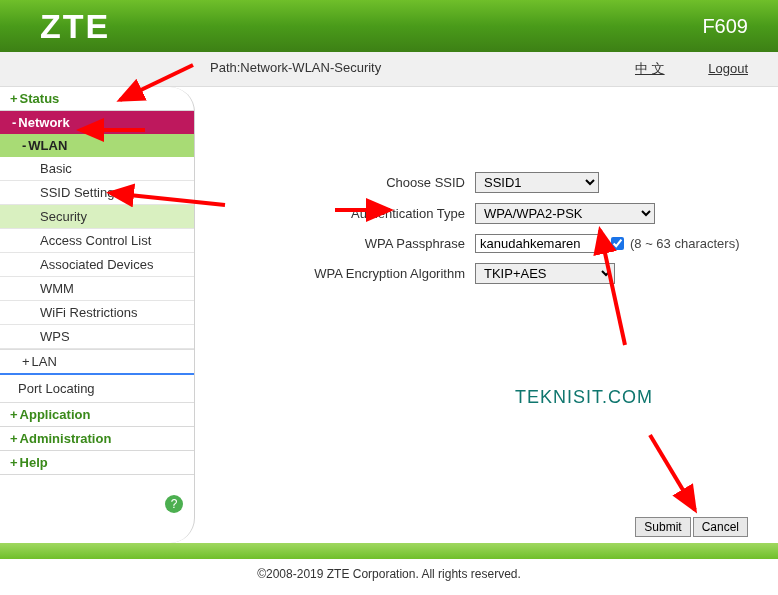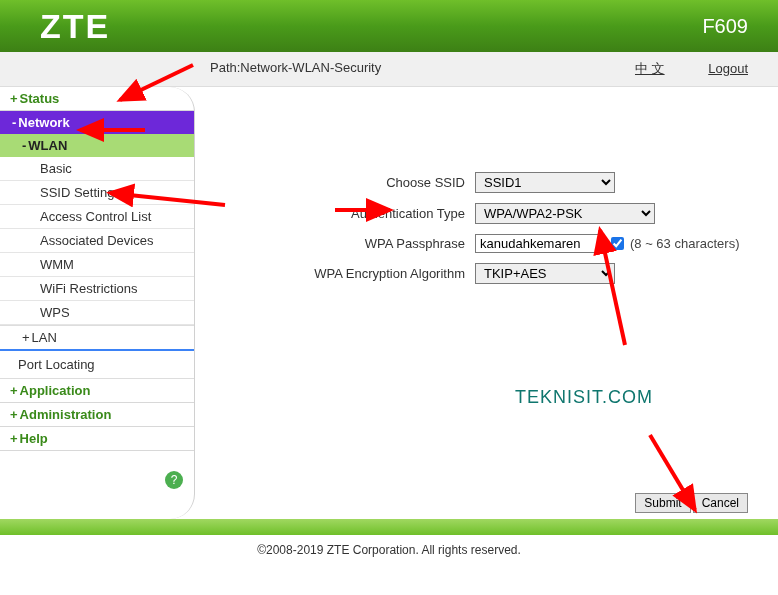--- a/index.html
+++ b/index.html
@@ -40,21 +40,21 @@
     border-radius: 25px;
   }
   .side-top {
     padding: 4px 10px;
     border-bottom: 1px solid #d8d8d8;
     cursor: pointer;
   }
   .side-top.plus::before { content: "+"; margin-right: 2px; }
   .plus, .minus { color: #3A8A1A; font-weight: bold; }
   .network-row {
-    background: #6d28d9;
+    background: #be185d;
     color: #fff;
     padding: 4px 12px;
     font-weight: bold;
   }
   .network-row::before { content: "-"; margin-right: 2px; }
   .wlan-row {
     background: #A8DB75;
     padding: 4px 22px;
     font-weight: bold;
     color: #222;
@@ -127,37 +127,38 @@
   </div>
 </div>
 
 <div class="main">
   <div class="sidebar">
     <div class="side-top plus">Status</div>
     <div class="network-row">Network</div>
     <div class="wlan-row">WLAN</div>
     <div class="subitem">Basic</div>
     <div class="subitem">SSID Settings</div>
+    <div class="subitem active">Security</div>
     <div class="subitem">Access Control List</div>
     <div class="subitem">Associated Devices</div>
     <div class="subitem">WMM</div>
     <div class="subitem">WiFi Restrictions</div>
     <div class="subitem">WPS</div>
     <div class="lan-row">LAN</div>
     <div class="port-row">Port Locating</div>
     <div class="side-top plus">Application</div>
     <div class="side-top plus">Administration</div>
     <div class="side-top plus">Help</div>
     <div class="help-circle">?</div>
   </div>
 
   <div class="content">
     <div class="form-row">
       <div class="form-label">Choose SSID</div>
-      <select style="width:140px">
+      <select style="width:124px">
         <option>SSID1</option>
       </select>
     </div>
     <div class="form-row">
       <div class="form-label">Authentication Type</div>
       <select style="width:180px">
         <option>WPA/WPA2-PSK</option>
       </select>
     </div>
     <div class="form-row">

